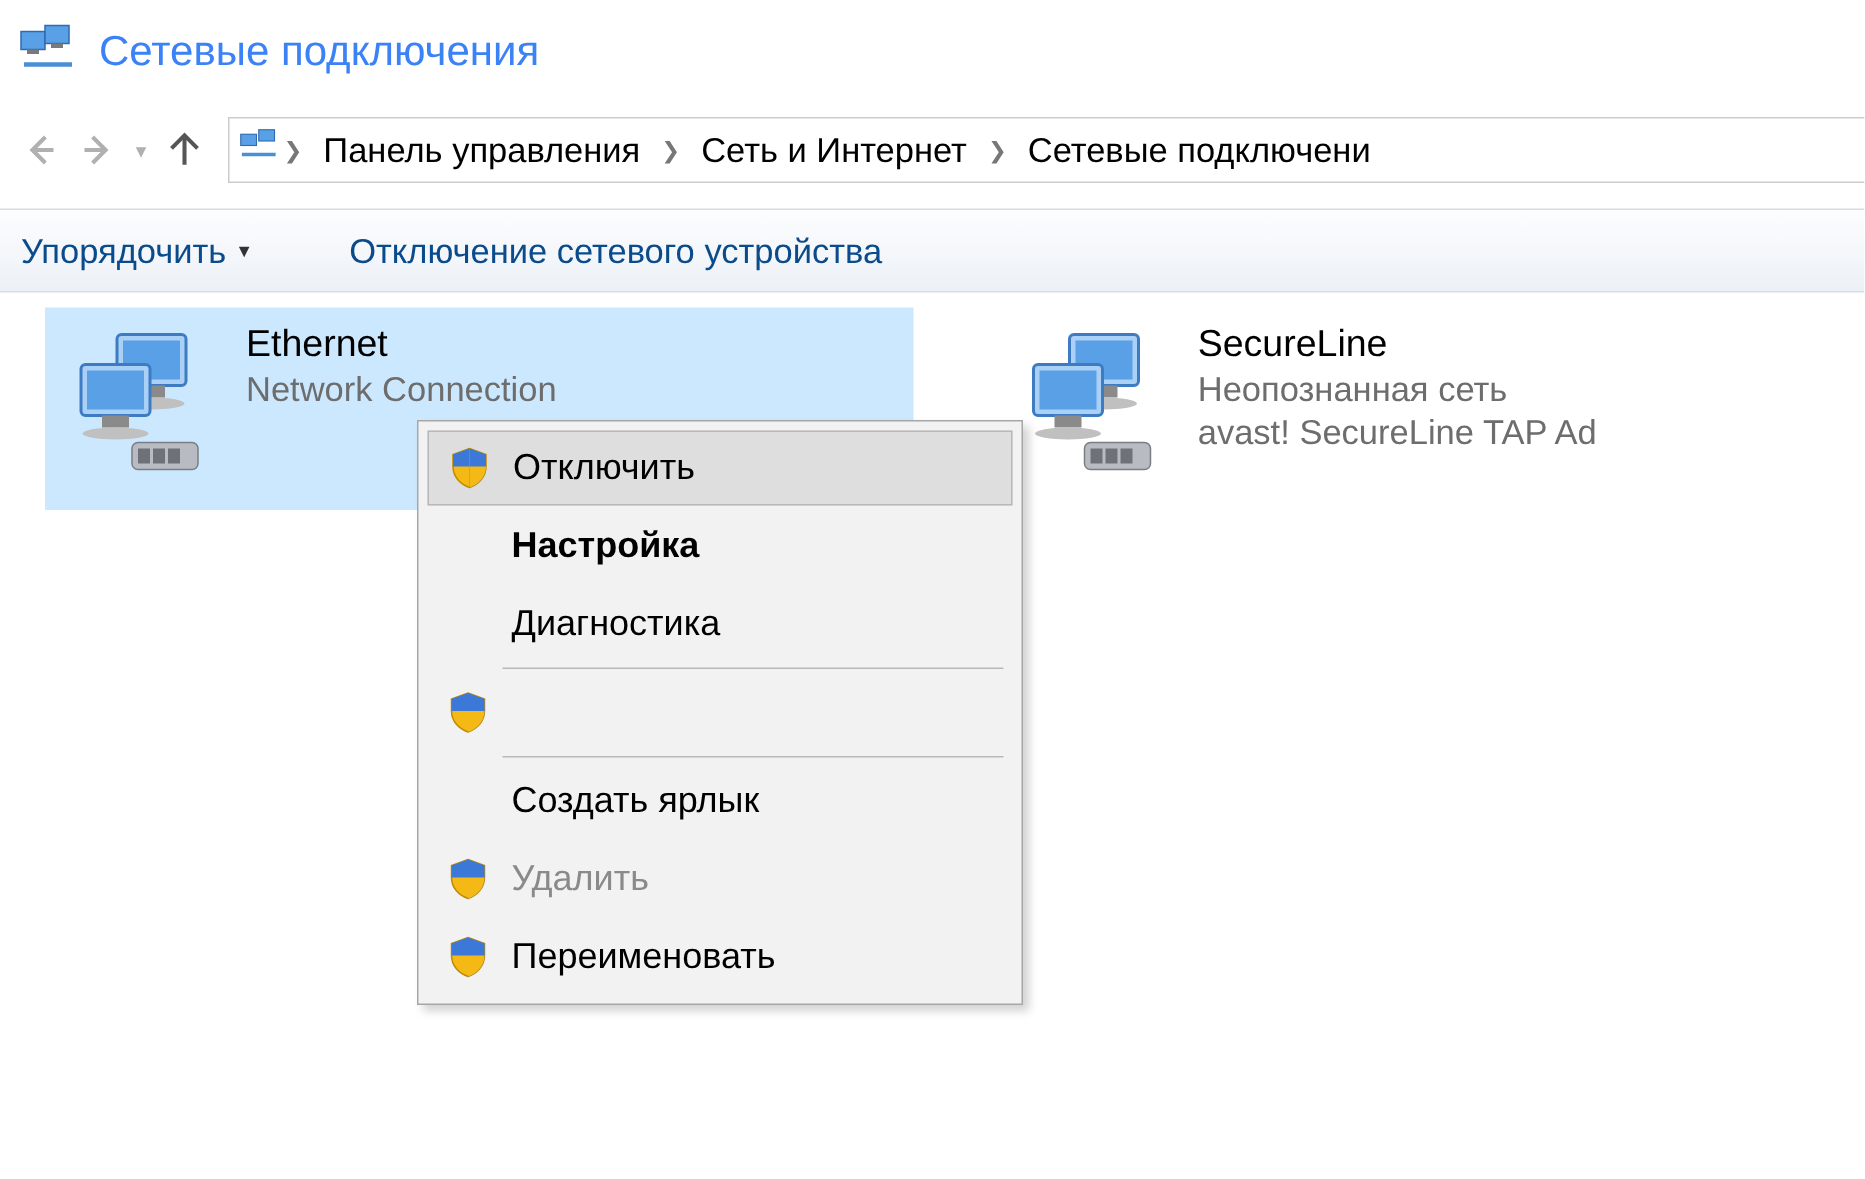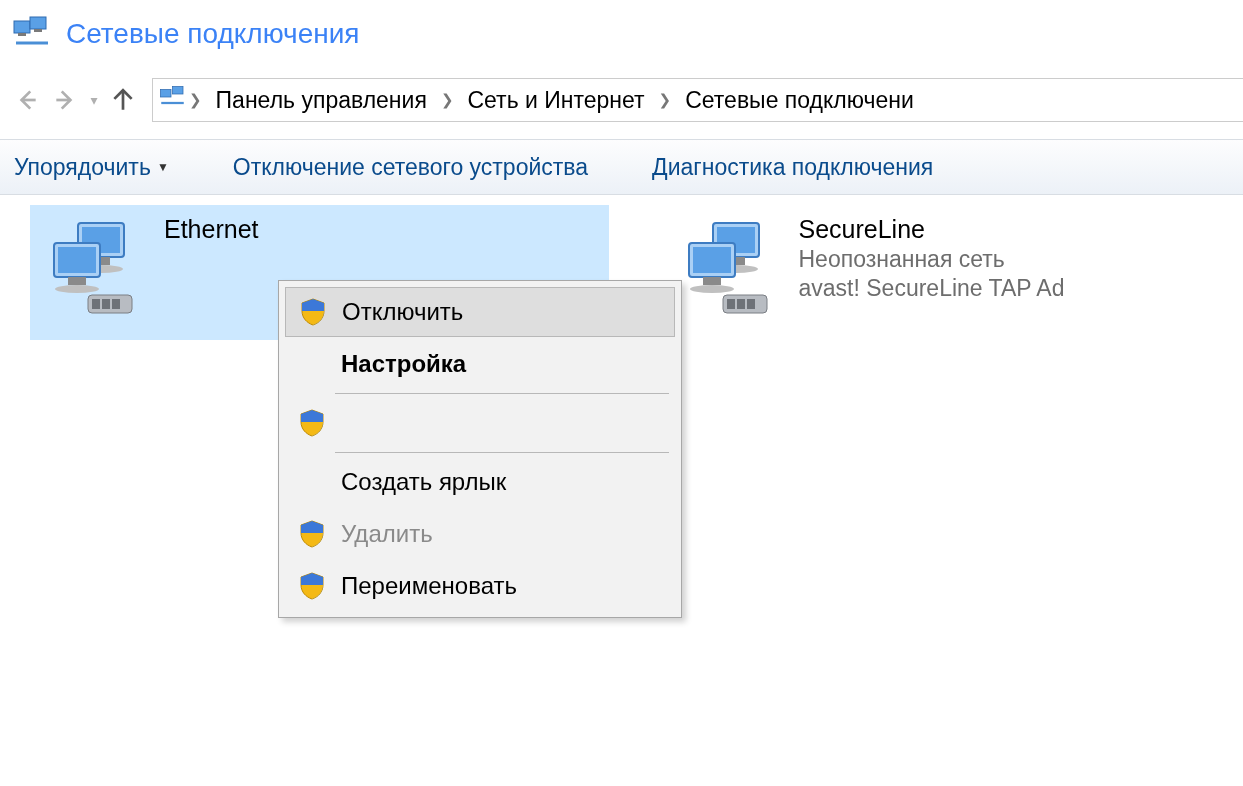--- a/index.html
+++ b/index.html
@@ -182,23 +182,20 @@
 </div>
 
 <div class="toolbar">
   <div class="toolbar-btn">
     <span>Упорядочить</span>
     <span class="caret">▼</span>
   </div>
   <div class="toolbar-btn">
     <span>Отключение сетевого устройства</span>
   </div>
-  <div class="toolbar-btn">
-    <span>Диагностика подключения</span>
-  </div>
 </div>
 
 <div class="content">
   <div class="connections">
 
     <div class="conn-item selected">
       <div class="conn-icon">
         <svg width="110" height="110" viewBox="0 0 110 110">
           <rect x="38" y="10" width="46" height="34" rx="3" fill="#aad0f5" stroke="#3d7cc2" stroke-width="2"></rect>
           <rect x="42" y="14" width="38" height="26" fill="#5aa0e6"></rect>
@@ -209,20 +206,21 @@
           <rect x="28" y="64" width="18" height="8" fill="#8a8a8a"></rect>
           <ellipse cx="37" cy="76" rx="22" ry="4" fill="#c0c0c0"></ellipse>
           <rect x="48" y="82" width="44" height="18" rx="4" fill="#b8bcc2" stroke="#7a7e84"></rect>
           <rect x="52" y="86" width="8" height="10" fill="#6e7278"></rect>
           <rect x="62" y="86" width="8" height="10" fill="#6e7278"></rect>
           <rect x="72" y="86" width="8" height="10" fill="#6e7278"></rect>
         </svg>
       </div>
       <div class="conn-text">
         <span class="conn-name">Ethernet</span>
+        <span class="conn-sub">Network Connection</span>
         <span class="conn-sub"></span>
       </div>
     </div>
 
     <div class="conn-item">
       <div class="conn-icon">
         <svg width="110" height="110" viewBox="0 0 110 110">
           <rect x="38" y="10" width="46" height="34" rx="3" fill="#aad0f5" stroke="#3d7cc2" stroke-width="2"></rect>
           <rect x="42" y="14" width="38" height="26" fill="#5aa0e6"></rect>
           <rect x="52" y="44" width="18" height="8" fill="#8a8a8a"></rect>
@@ -255,20 +253,24 @@
           <path d="M15 2 L4 6 V14 L15 14 Z" fill="#3c78d8"></path>
           <path d="M15 14 L26 14 V14 C26 21 21 26 15 28 Z" fill="#f4b915"></path>
         </svg>
       </span>
       <span>Отключить</span>
     </div>
     <div class="cm-item bold">
       <span class="cm-icon"></span>
       <span>Настройка</span>
     </div>
+    <div class="cm-item">
+      <span class="cm-icon"></span>
+      <span>Диагностика</span>
+    </div>
     <div class="cm-sep"></div>
     <div class="cm-item">
       <span class="cm-icon">
         <svg width="30" height="30" viewBox="0 0 30 30">
           <path d="M15 2 L26 6 V14 C26 21 21 26 15 28 C9 26 4 21 4 14 V6 Z" fill="#f4b915" stroke="#c08a00"></path>
           <path d="M15 2 L26 6 V14 C26 21 21 26 15 28 Z" fill="#3c78d8"></path>
           <path d="M15 2 L4 6 V14 L15 14 Z" fill="#3c78d8"></path>
           <path d="M15 14 L26 14 V14 C26 21 21 26 15 28 Z" fill="#f4b915"></path>
         </svg>
       </span>

